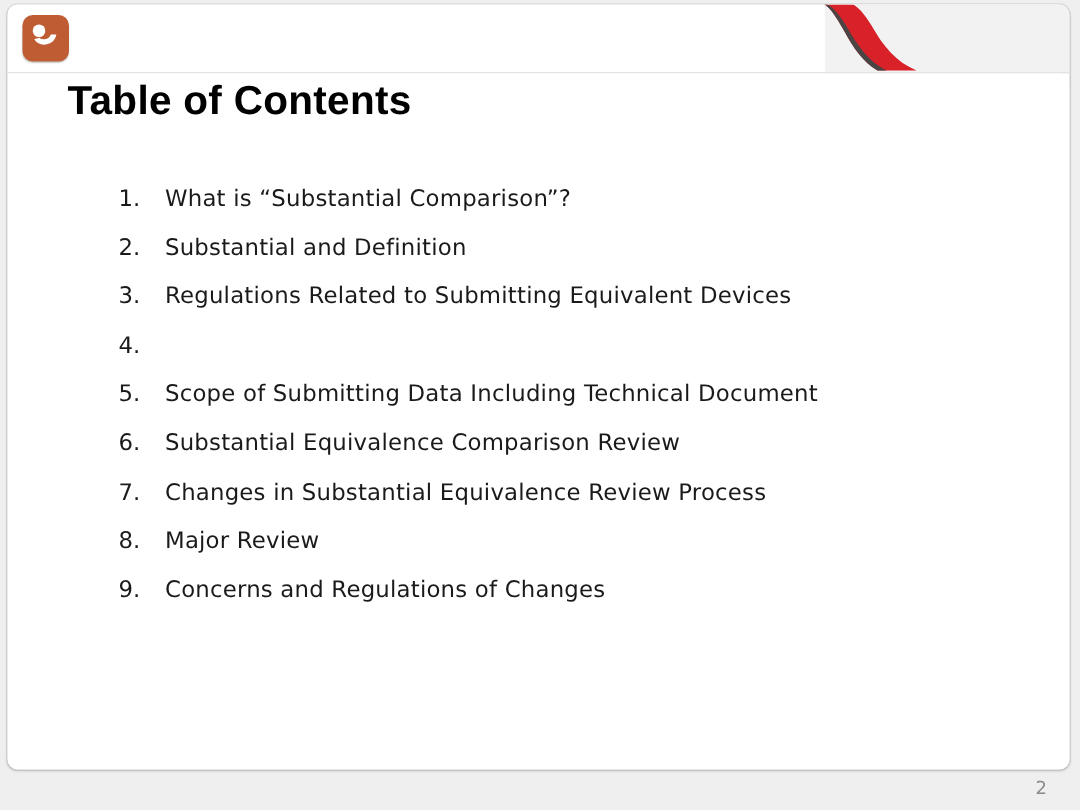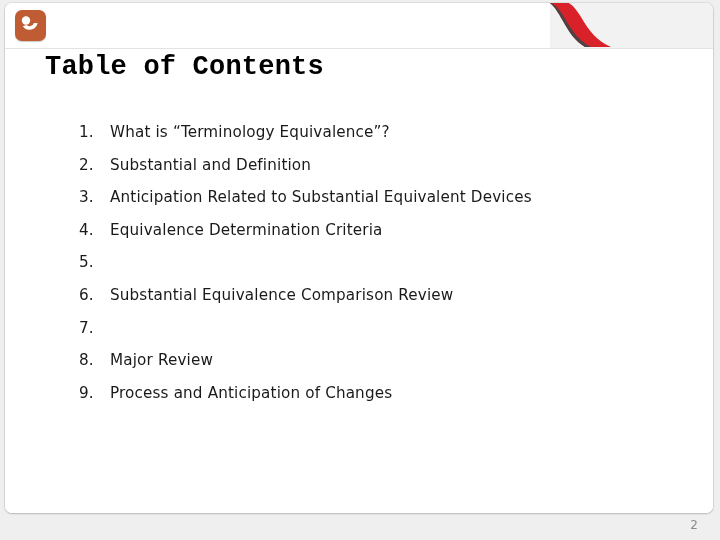--- a/index.html
+++ b/index.html
@@ -90,21 +90,21 @@
     height: 464px;
     background: #ffffff;
     border-top-right-radius: 8px;
   }
 
   
   .slide-title {
     position: absolute;
     left: 40px;
     top: 49px;
-    font-family: Liberation Mono, monospace;
+    font-family: Liberation Sans, sans-serif;
     font-size: 27px;
     font-weight: bold;
     color: #000000;
     letter-spacing: 0.2px;
     white-space: nowrap;
   }
 
   
   .toc-list {
     position: absolute;
@@ -173,49 +173,50 @@
     <div class="header-divider"></div>
   </div>
 
   <div class="body-area"></div>
 
   <div class="slide-title">Table of Contents</div>
 
   <ul class="toc-list">
     <li class="toc-item">
       <span class="toc-num">1.</span>
-      <span class="toc-text">What is “Terminology Equivalence”?</span>
+      <span class="toc-text">What is “Substantial Comparison”?</span>
     </li>
     <li class="toc-item">
       <span class="toc-num">2.</span>
       <span class="toc-text">Substantial and Definition</span>
     </li>
     <li class="toc-item">
       <span class="toc-num">3.</span>
-      <span class="toc-text">Anticipation Related to Substantial Equivalent Devices</span>
+      <span class="toc-text">Regulations Related to Submitting Equivalent Devices</span>
     </li>
     <li class="toc-item">
       <span class="toc-num">4.</span>
-      <span class="toc-text">Equivalence Determination Criteria</span>
     </li>
     <li class="toc-item">
       <span class="toc-num">5.</span>
+      <span class="toc-text">Scope of Submitting Data Including Technical Document</span>
     </li>
     <li class="toc-item">
       <span class="toc-num">6.</span>
       <span class="toc-text">Substantial Equivalence Comparison Review</span>
     </li>
     <li class="toc-item">
       <span class="toc-num">7.</span>
+      <span class="toc-text">Changes in Substantial Equivalence Review Process</span>
     </li>
     <li class="toc-item">
       <span class="toc-num">8.</span>
       <span class="toc-text">Major Review</span>
     </li>
     <li class="toc-item">
       <span class="toc-num">9.</span>
-      <span class="toc-text">Process and Anticipation of Changes</span>
+      <span class="toc-text">Concerns and Regulations of Changes</span>
     </li>
   </ul>
 
 </div>
 
 <div class="page-number">2</div>
 
 </body></html>

